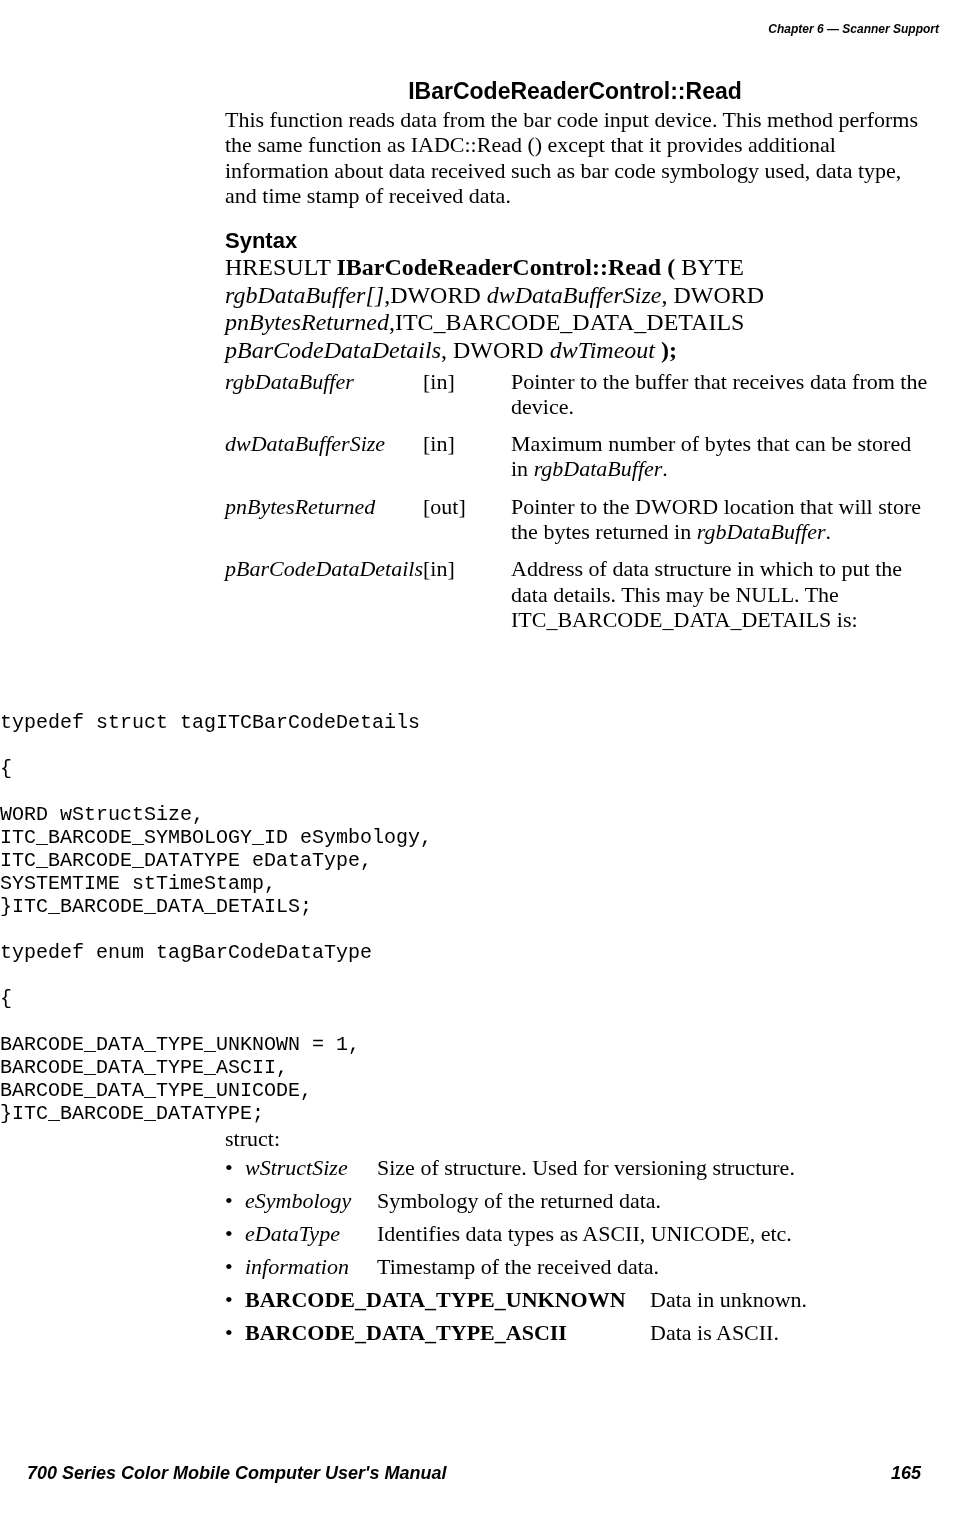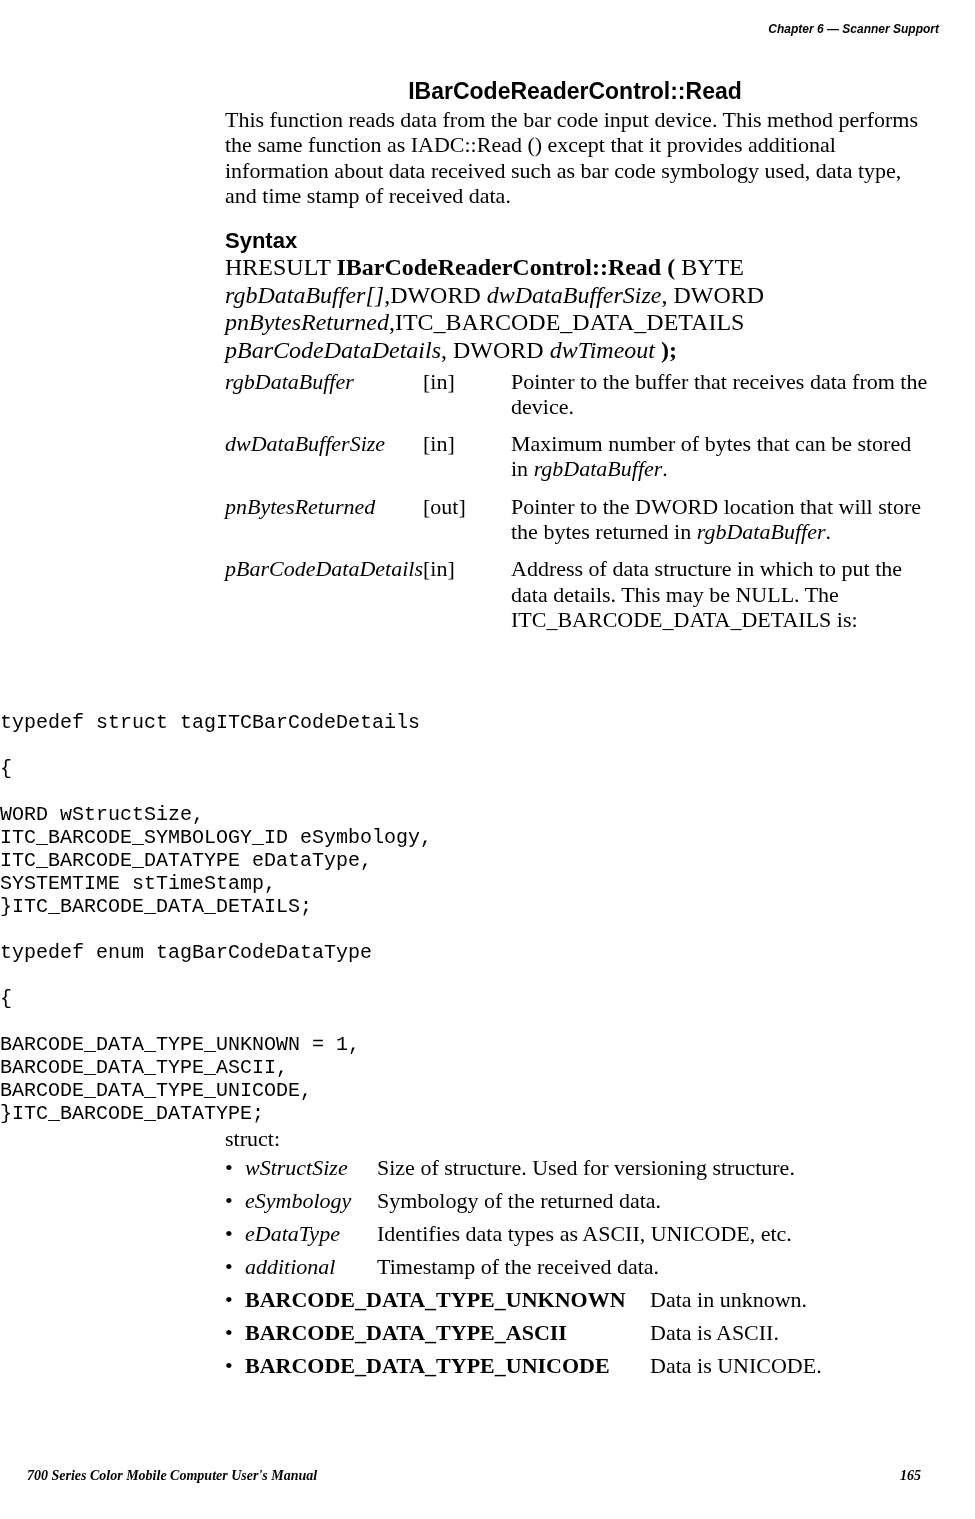--- a/index.html
+++ b/index.html
@@ -88,24 +88,24 @@
     .bullet-list { list-style: none; padding: 0; margin: 3px 0 0 0;}
     .bullet-list li { padding-left: 20px; position: relative; margin-bottom: 7px;}
     .bullet-list li::before { content: "•"; position: absolute; left: 0px; top: 0;}
     .def-term { font-style: italic; display: inline-block; width: 132px;}
     .def-term2 { font-weight: bold; display: inline-block; width: 405px;}
     .footer {
       position: absolute;
       bottom: 35px;
       left: 27px;
       right: 54px;
-      font-family: Liberation Serif, serif;
+      font-family: Liberation Sans, sans-serif;
       font-weight: bold;
       font-style: italic;
-      font-size: 14px;
+      font-size: 18px;
     }
     .footer-right { float: right; margin-left: 12px; }
   </style>
 </head>
 <body>
 
 <div class="header">
   <span>Chapter  6  —  Scanner Support</span>
 </div>
 
@@ -163,23 +163,22 @@
 BARCODE_DATA_TYPE_ASCII,
 BARCODE_DATA_TYPE_UNICODE,
 }ITC_BARCODE_DATATYPE;</span></div>
 
 <div class="where-block" style="top: 1126px;">
   <p>struct:</p>
   <ul class="bullet-list">
     <li><span class="def-term">wStructSize</span><span>Size of structure. Used for versioning structure.</span></li>
     <li><span class="def-term">eSymbology</span><span>Symbology of the returned data.</span></li>
     <li><span class="def-term">eDataType</span><span>Identifies data types as ASCII, UNICODE, etc.</span></li>
-    <li><span class="def-term">additional</span><span>Timestamp of the received data.</span></li>
+    <li><span class="def-term">information</span><span>Timestamp of the received data.</span></li>
     <li><span class="def-term2">BARCODE_DATA_TYPE_UNKNOWN</span><span>Data in unknown.</span></li>
     <li><span class="def-term2">BARCODE_DATA_TYPE_ASCII</span><span>Data is ASCII.</span></li>
-    <li><span class="def-term2">BARCODE_DATA_TYPE_UNICODE</span><span>Data is UNICODE.</span></li>
   </ul>
 </div>
 
 <div class="footer">
   <span>700 Series Color Mobile Computer User's Manual</span>
   <span class="footer-right">165</span>
 </div>
 
 </body></html>

